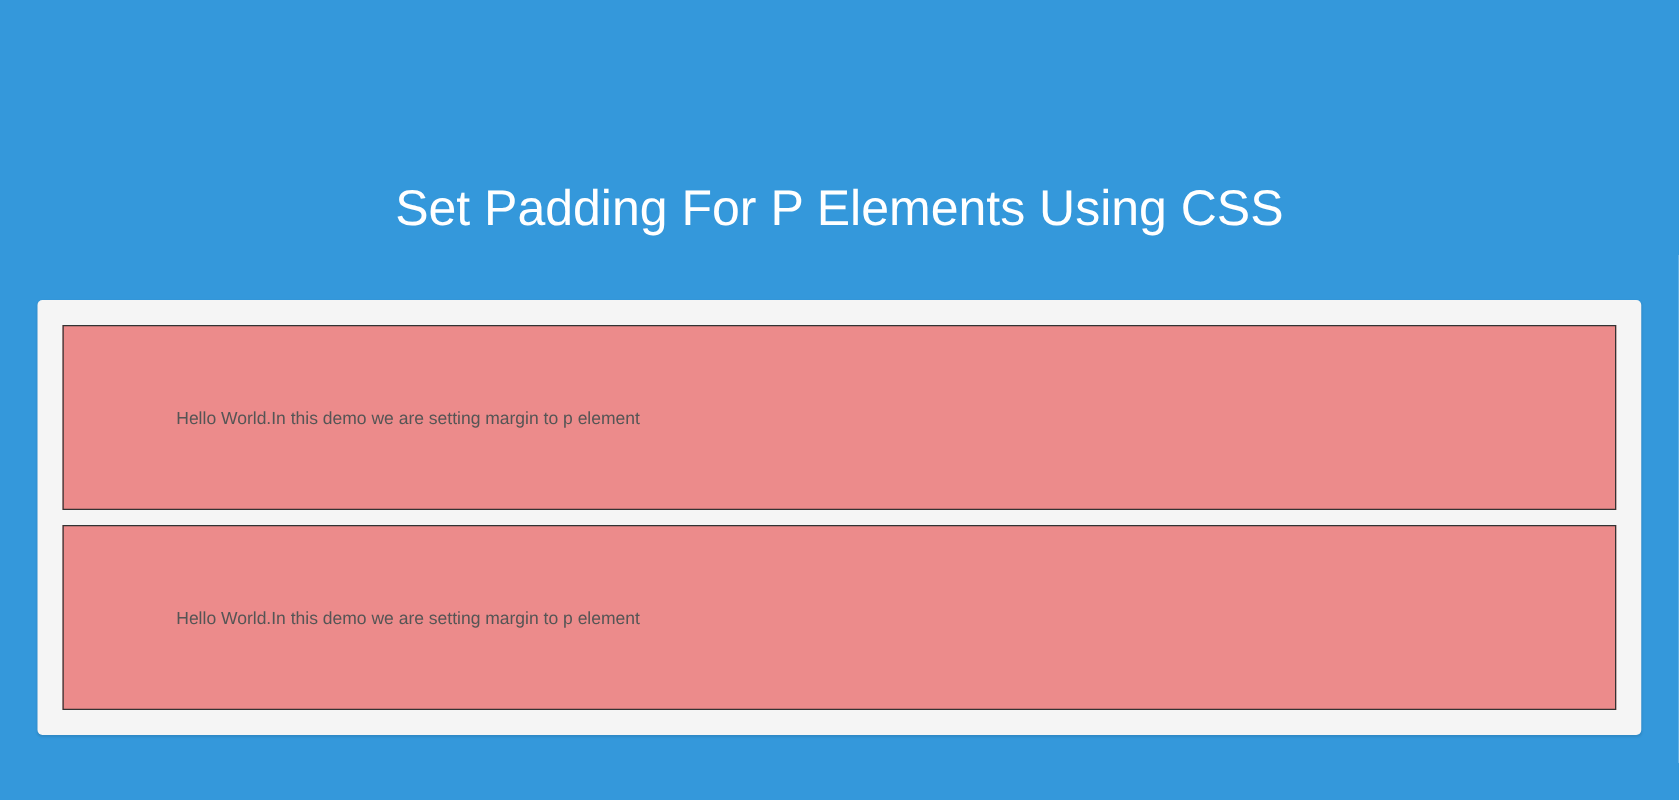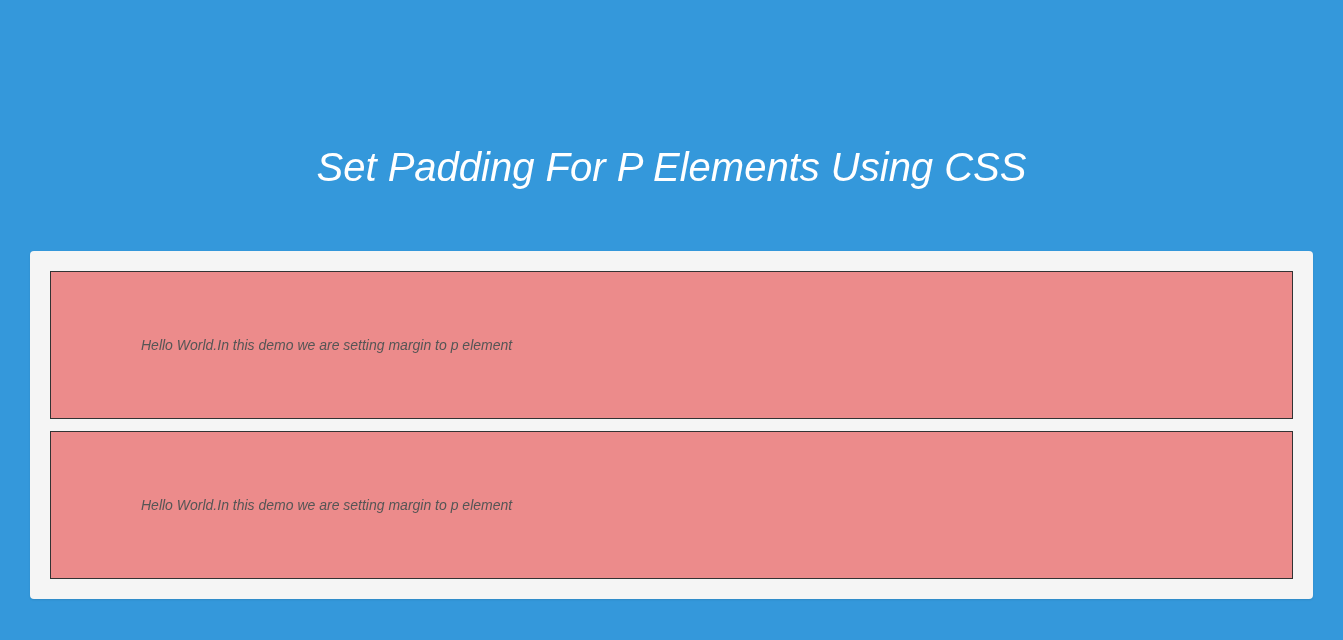--- a/index.html
+++ b/index.html
@@ -9,36 +9,34 @@
     }
     body {
       background-color: #3498db;
       font-family: -apple-system, BlinkMacSystemFont, "Segoe UI", Helvetica, Arial, sans-serif;
       width: 1343px;
       height: 640px;
       padding: 0;
     }
     .container {
       padding: 0 30px;
-      font-style: italic;
     }
     h1.page-title {
       color: #ffffff;
       text-align: center;
       font-size: 40px;
       font-weight: 400;
       padding-top: 145px;
       padding-bottom: 50px;
     }
     .panel {
       background-color: #f5f5f5;
       border-radius: 4px;
       padding: 20px;
       box-shadow: 0 1px 2px rgba(0,0,0,0.1);
-      margin-top: 11px;
     }
     .demo-p {
       background-color: #ec8b8b;
       border: 1px solid #333333;
       color: #555555;
       font-size: 14px;
       padding: 65px 0 65px 90px;
       margin-bottom: 12px;
     }
     .demo-p:last-child {

